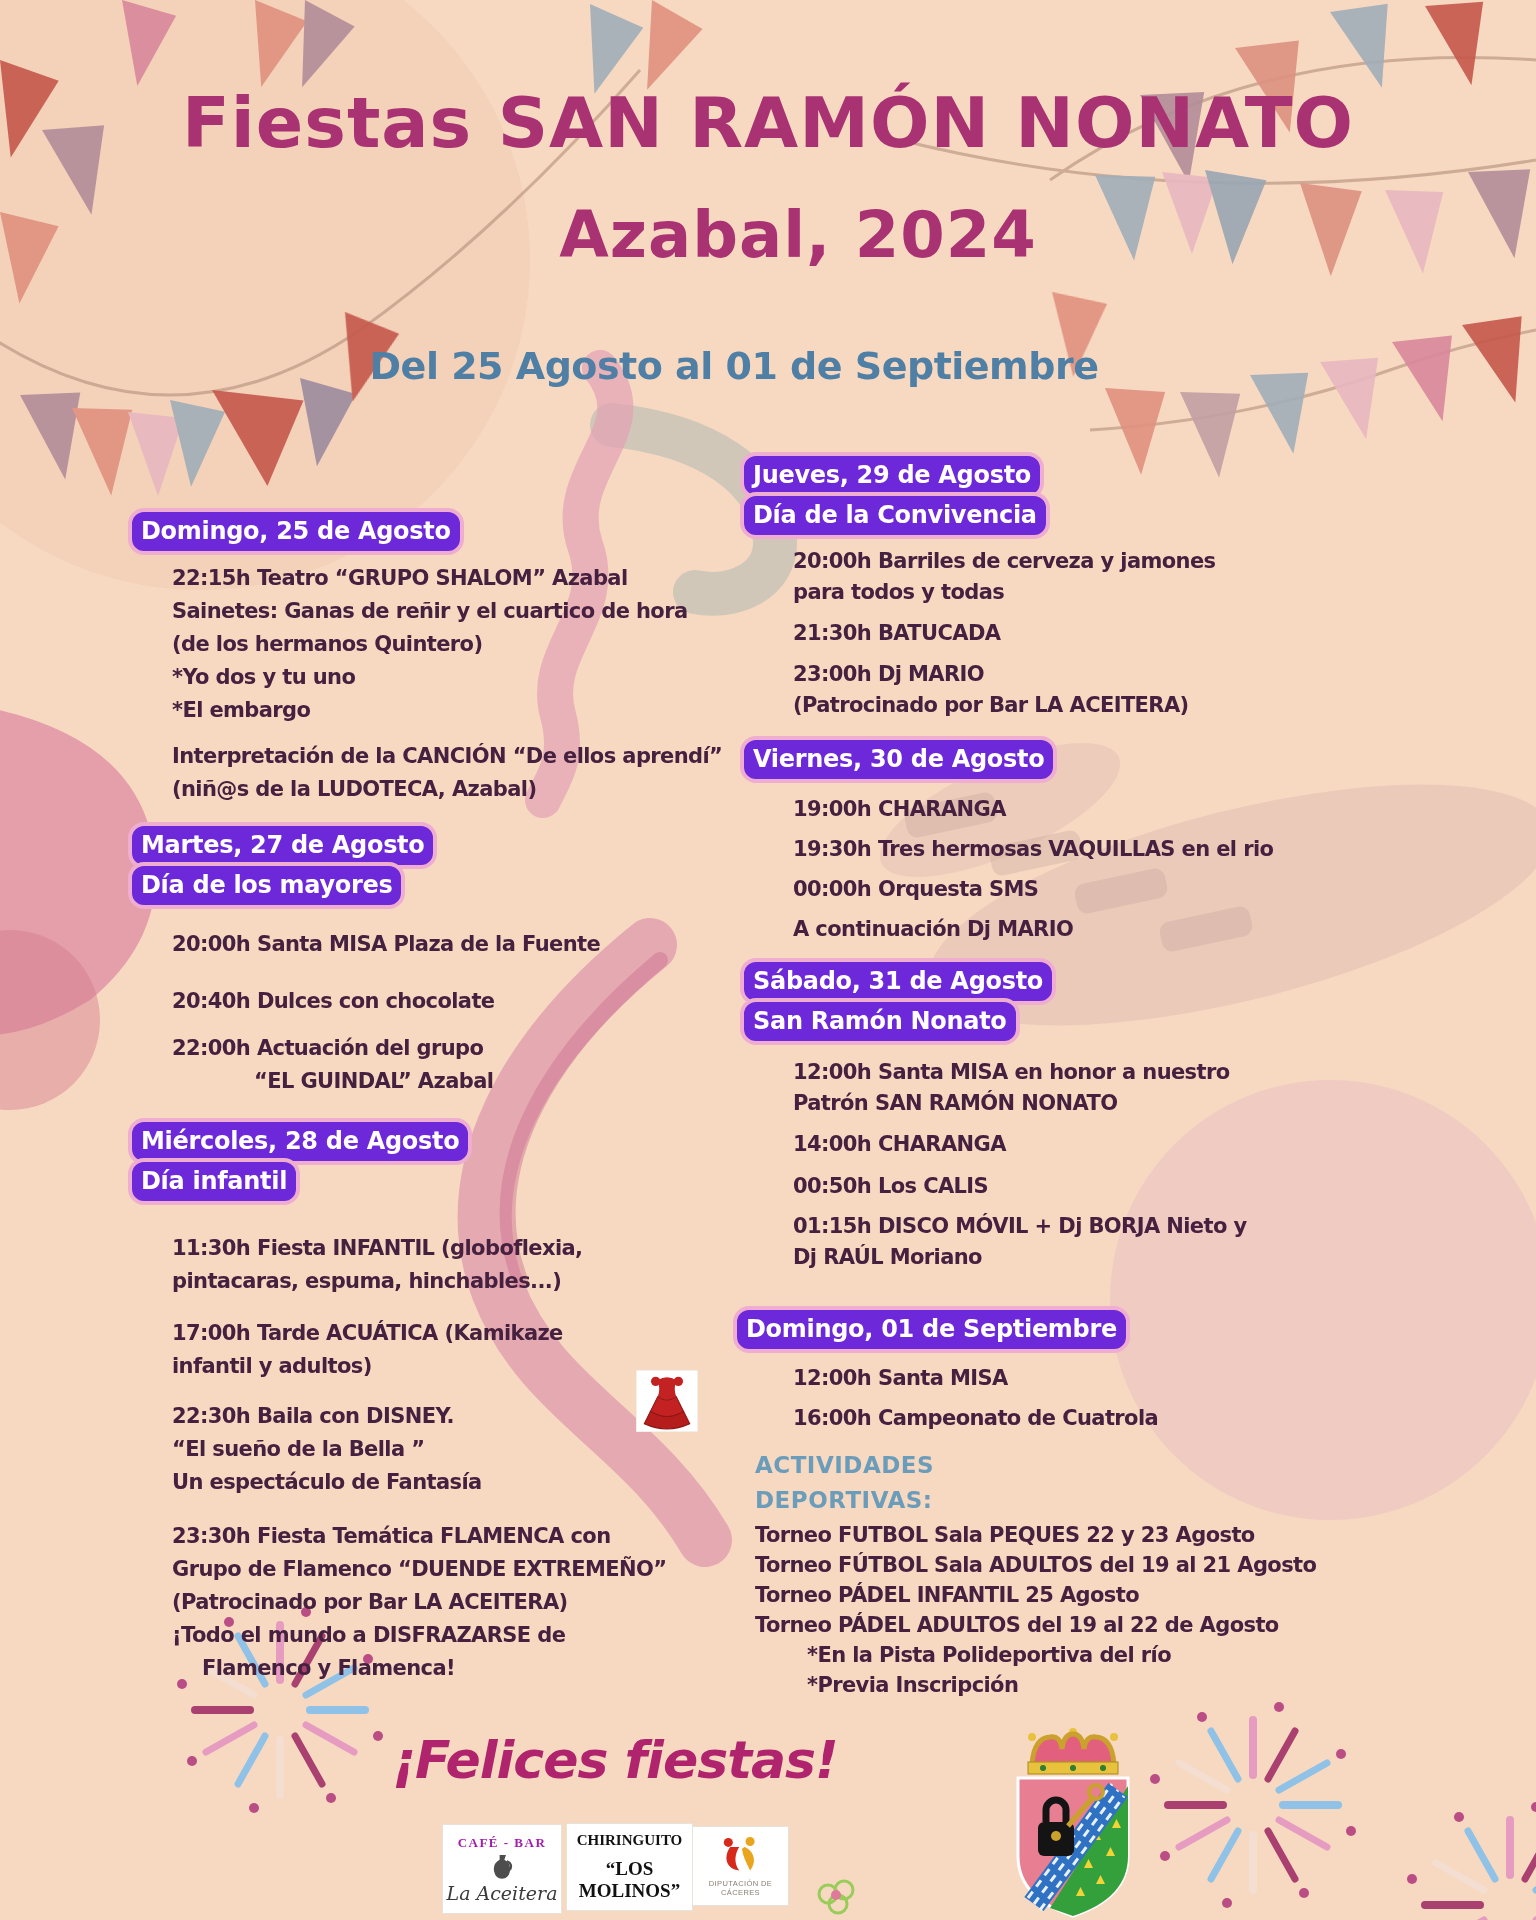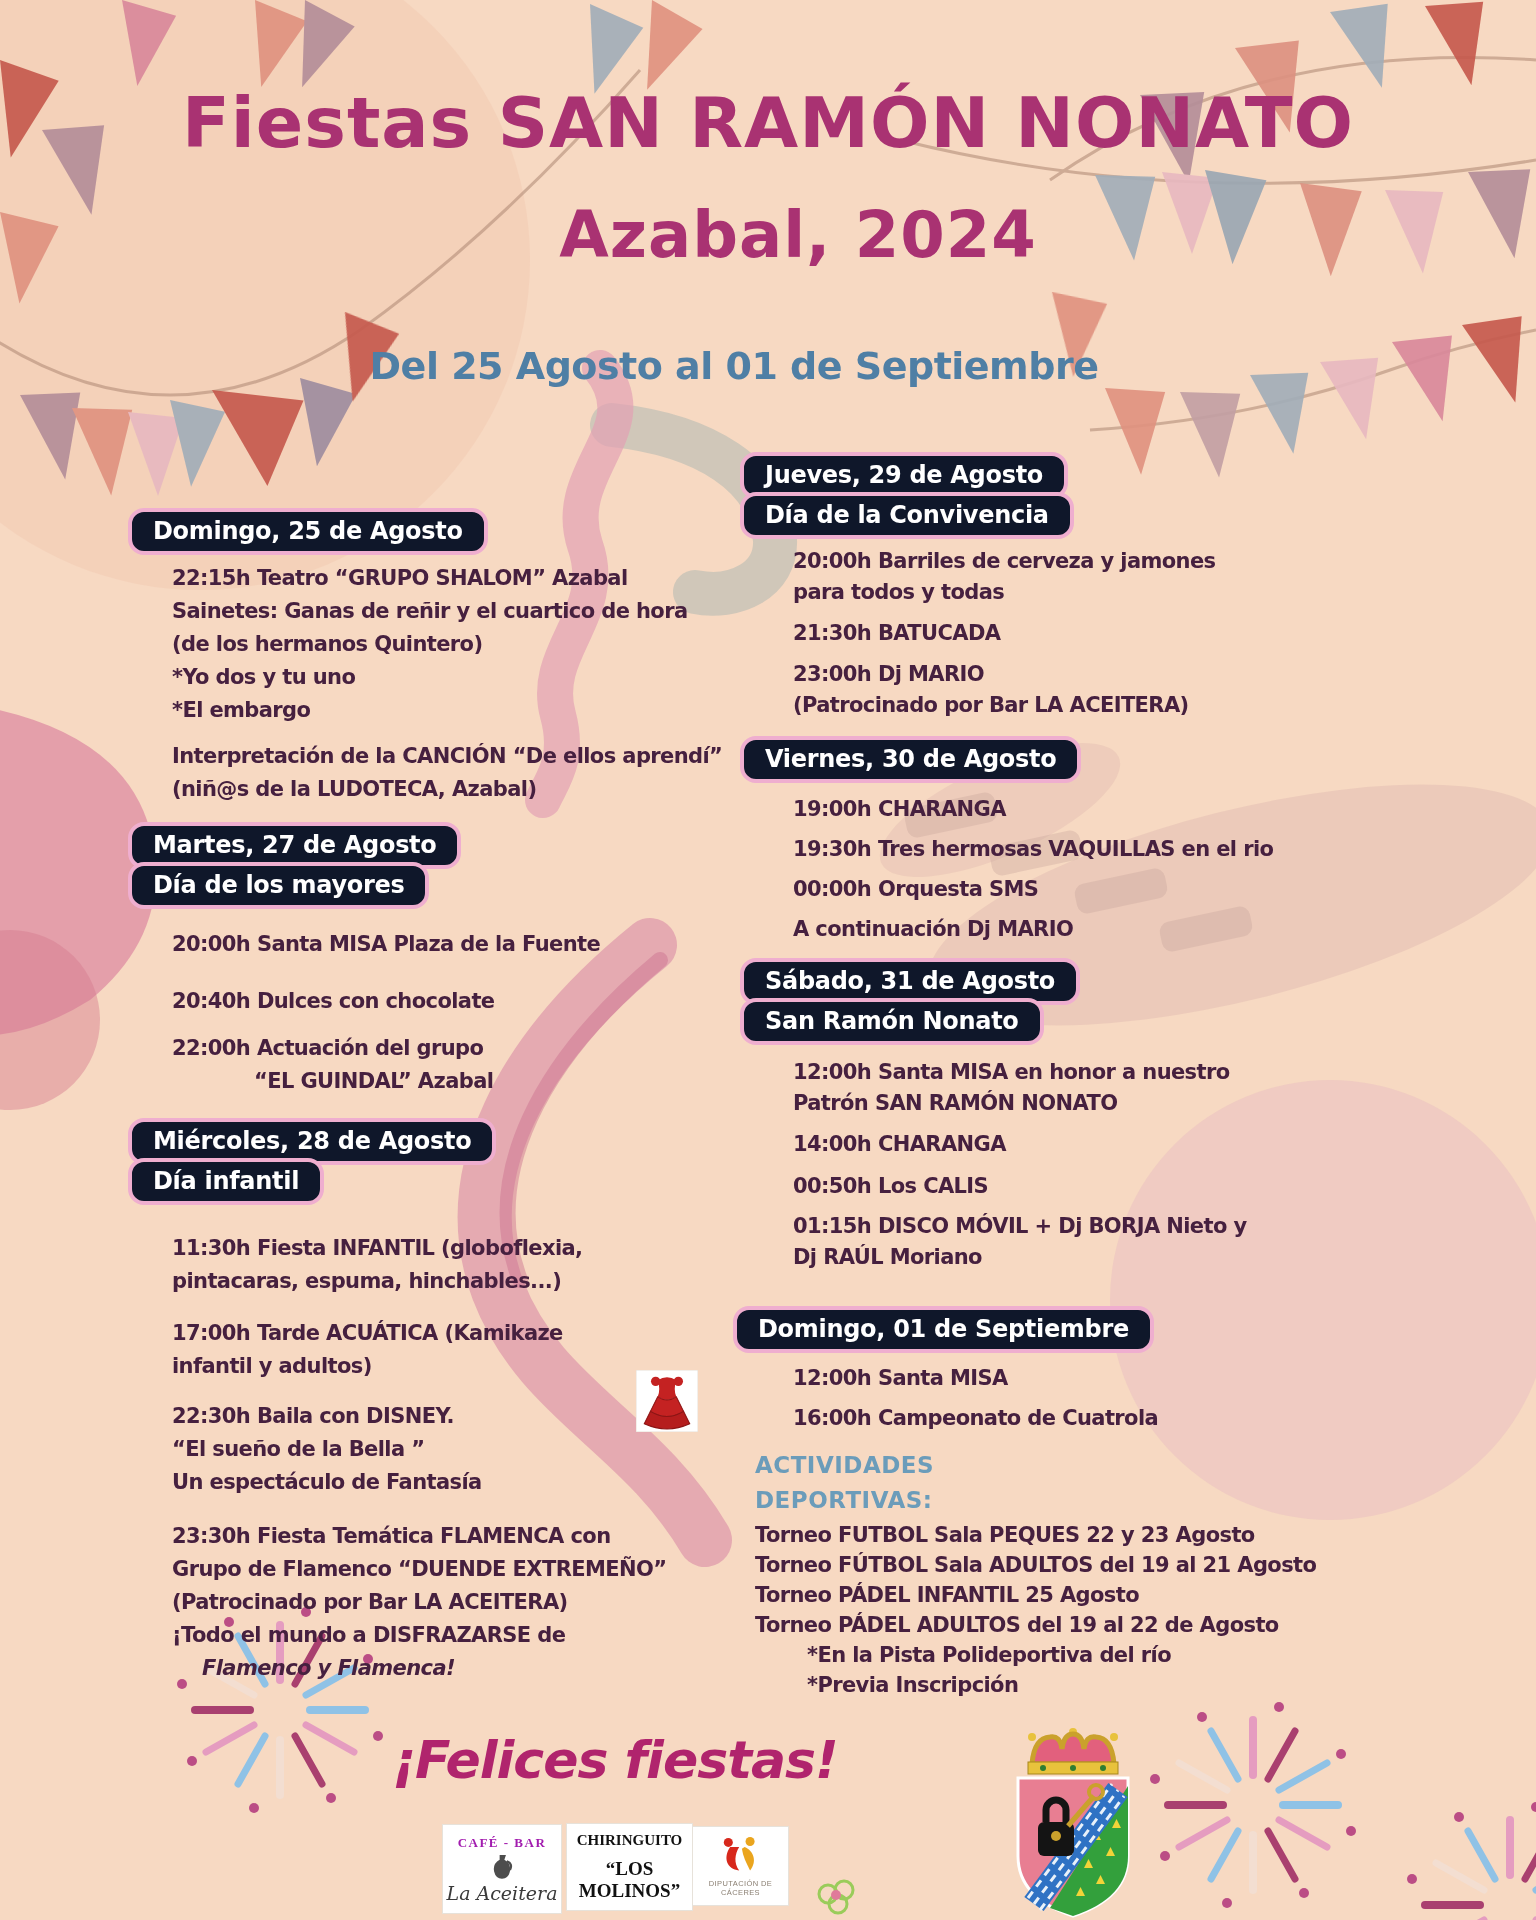--- a/index.html
+++ b/index.html
@@ -7,31 +7,31 @@
           background:#f7d9c2;font-family:"DejaVu Sans",sans-serif;}
   .deco{position:absolute;z-index:1;pointer-events:none;}
   .txt{position:absolute;z-index:3;white-space:nowrap;}
   .title1{top:82px;left:50%;transform:translateX(-50%);font-size:70px;font-weight:700;
           color:#a93272;letter-spacing:1px;}
   .title2{top:198px;left:50%;transform:translateX(-50%);margin-left:30px;font-size:64px;
           font-weight:700;color:#a93272;letter-spacing:1px;}
   .subtitle{top:344px;left:50%;transform:translateX(-50%);margin-left:-34px;font-size:38px;
           font-weight:700;color:#4f7fa5;letter-spacing:-0.5px;}
   .badge{position:absolute;z-index:3;}
-  .pill{display:table;background:#0f172a;color:#fff;font-weight:700;font-size:24px;
-        line-height:30px;letter-spacing:-0.3px;padding:4px 21px 5px;border-radius:16px;
+  .pill{display:table;background:#6d28d9;color:#fff;font-weight:700;font-size:24px;
+        line-height:30px;letter-spacing:-0.3px;padding:4px 9px 5px;border-radius:16px;
         border:4px solid #efaecf;white-space:nowrap;}
   .pill + .pill{margin-top:-7px;}
   .evt{position:absolute;z-index:3;color:#46203f;font-weight:700;font-size:21px;
        letter-spacing:-0.6px;}
   .evt div{white-space:nowrap;}
   .lh33 div{line-height:33px;}
   .lh31 div{line-height:31px;}
   .ind82{padding-left:82px;}
-  .ind30{padding-left:30px;font-style:italic;}
+  .ind30{padding-left:30px;}
   .ind52{padding-left:52px;}
   .sports-h{position:absolute;z-index:3;color:#6b9cba;font-weight:700;font-size:23px;
             line-height:35px;letter-spacing:0.5px;}
   .sports-h div{white-space:nowrap;}
   .sports .evt-line{line-height:30px;}
   .message{top:1730px;left:615px;transform:translateX(-50%);font-size:52px;font-weight:700;
            font-style:italic;color:#b0246d;letter-spacing:-1px;}
   .sponsor{position:absolute;z-index:3;background:#fff;border:1px solid #e7e2da;
            display:flex;flex-direction:column;align-items:center;justify-content:center;
            text-align:center;}

